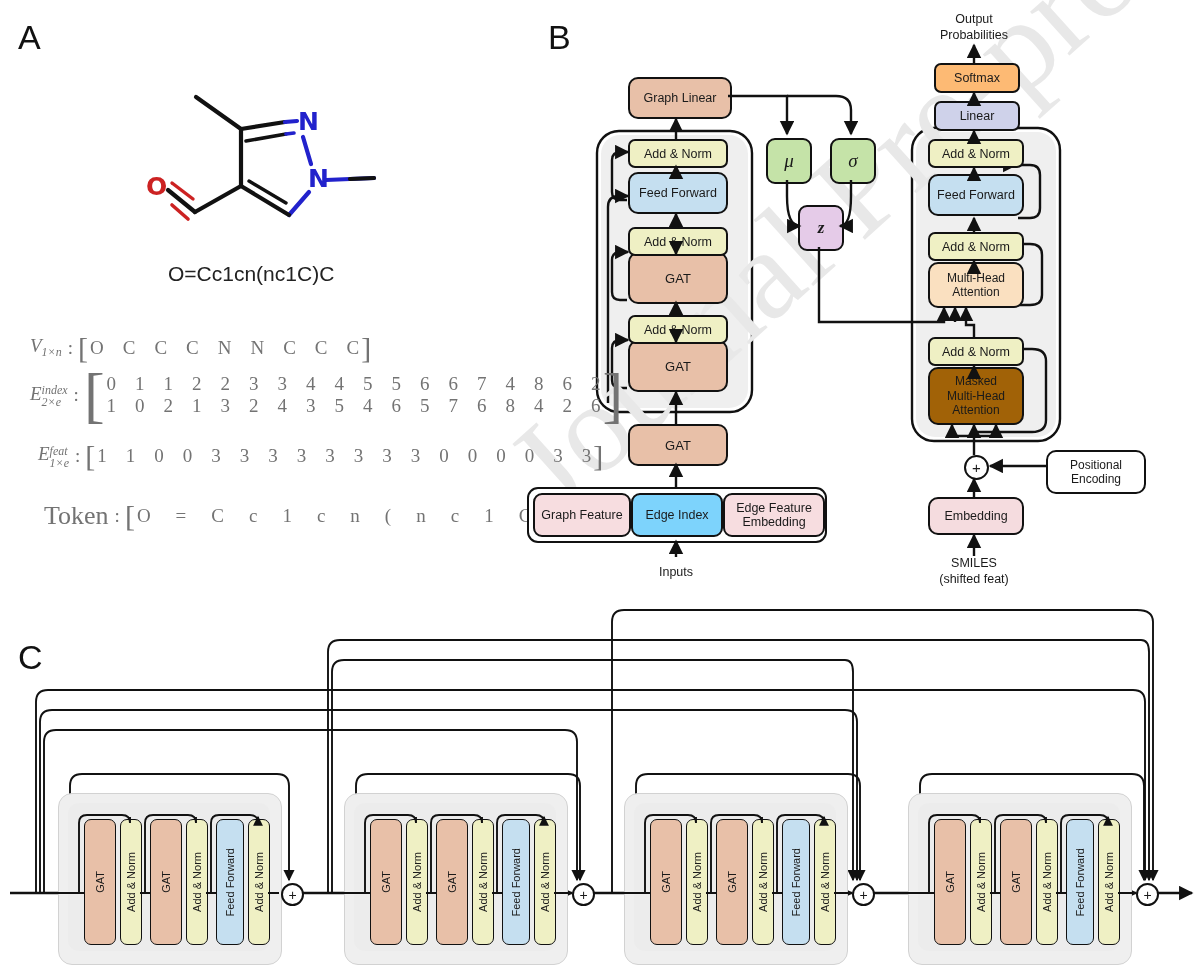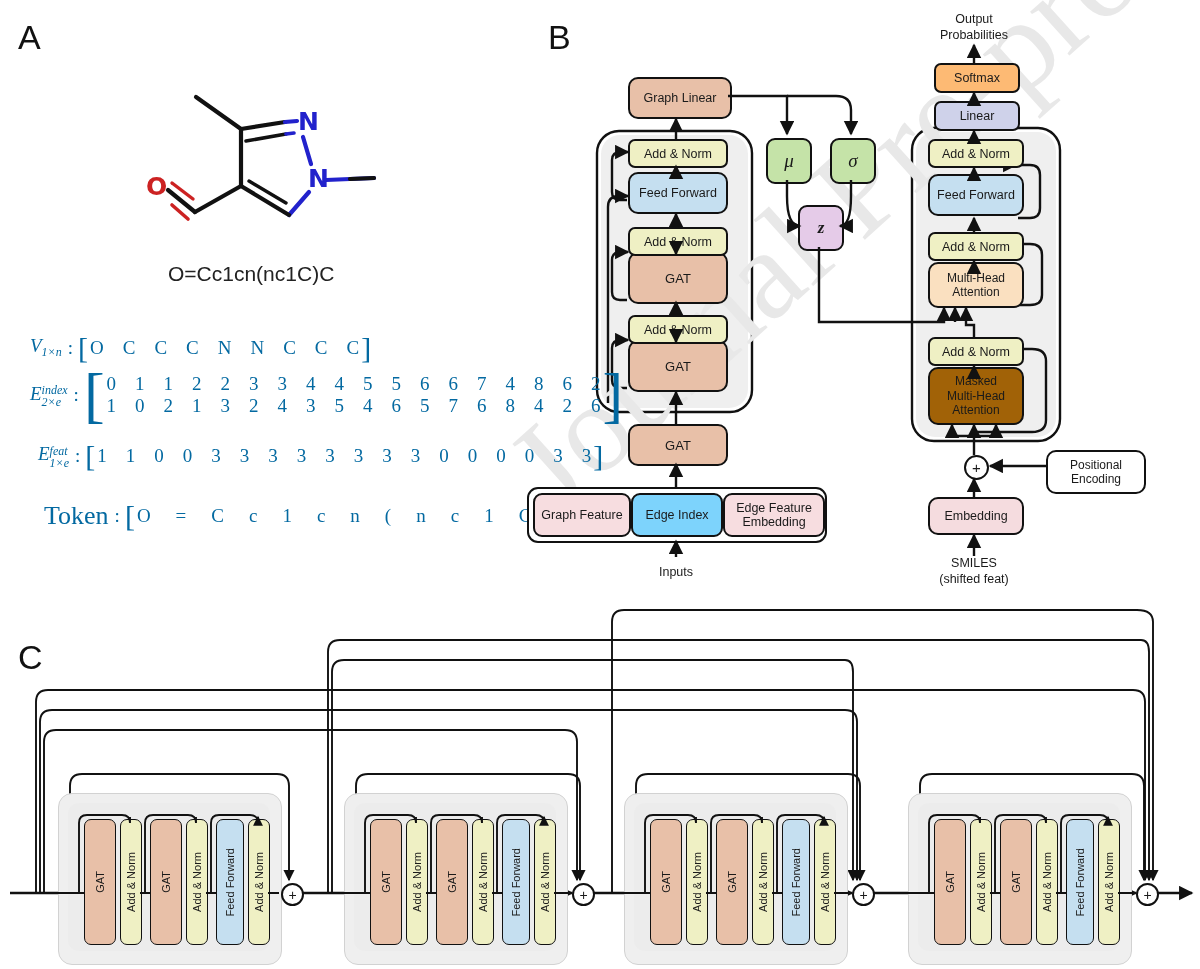--- a/index.html
+++ b/index.html
@@ -5,21 +5,21 @@
   html,body{margin:0;padding:0;background:#fff;}
   body{width:1200px;height:969px;position:relative;overflow:hidden;
        font-family:"Liberation Sans",sans-serif;color:#1a1a1a;}
   .panel-letter{position:absolute;font-size:34px;font-family:"Liberation Sans",sans-serif;color:#111;}
   svg{position:absolute;left:0;top:0;}
   .wm{position:absolute;left:0;top:0;width:1200px;height:969px;pointer-events:none;}
   .wm span{position:absolute;left:480px;top:430px;font-size:128px;color:#e8e8e8;
            font-family:"Liberation Serif",serif;transform:rotate(-42deg);
            transform-origin:left top;white-space:nowrap;}
   .smiles{position:absolute;font-size:21px;color:#222;font-family:"Liberation Sans",sans-serif;}
-  .mtx{position:absolute;font-family:"Liberation Serif",serif;color:#0369a1;}
+  .mtx{position:absolute;font-family:"Liberation Serif",serif;color:#737373;}
   .lbl{font-size:19px;font-style:italic;}
   .sub{font-size:12px;font-style:italic;}
   .sup{font-size:12px;font-style:italic;}
   .vals{font-size:19px;letter-spacing:0px;font-family:Liberation Serif, serif;}
   .boxtxt{font-family:"Liberation Sans",sans-serif;}
 </style>
 </head>
 <body>
 
 <div class="panel-letter" style="left:18px;top:18px;">A</div>

